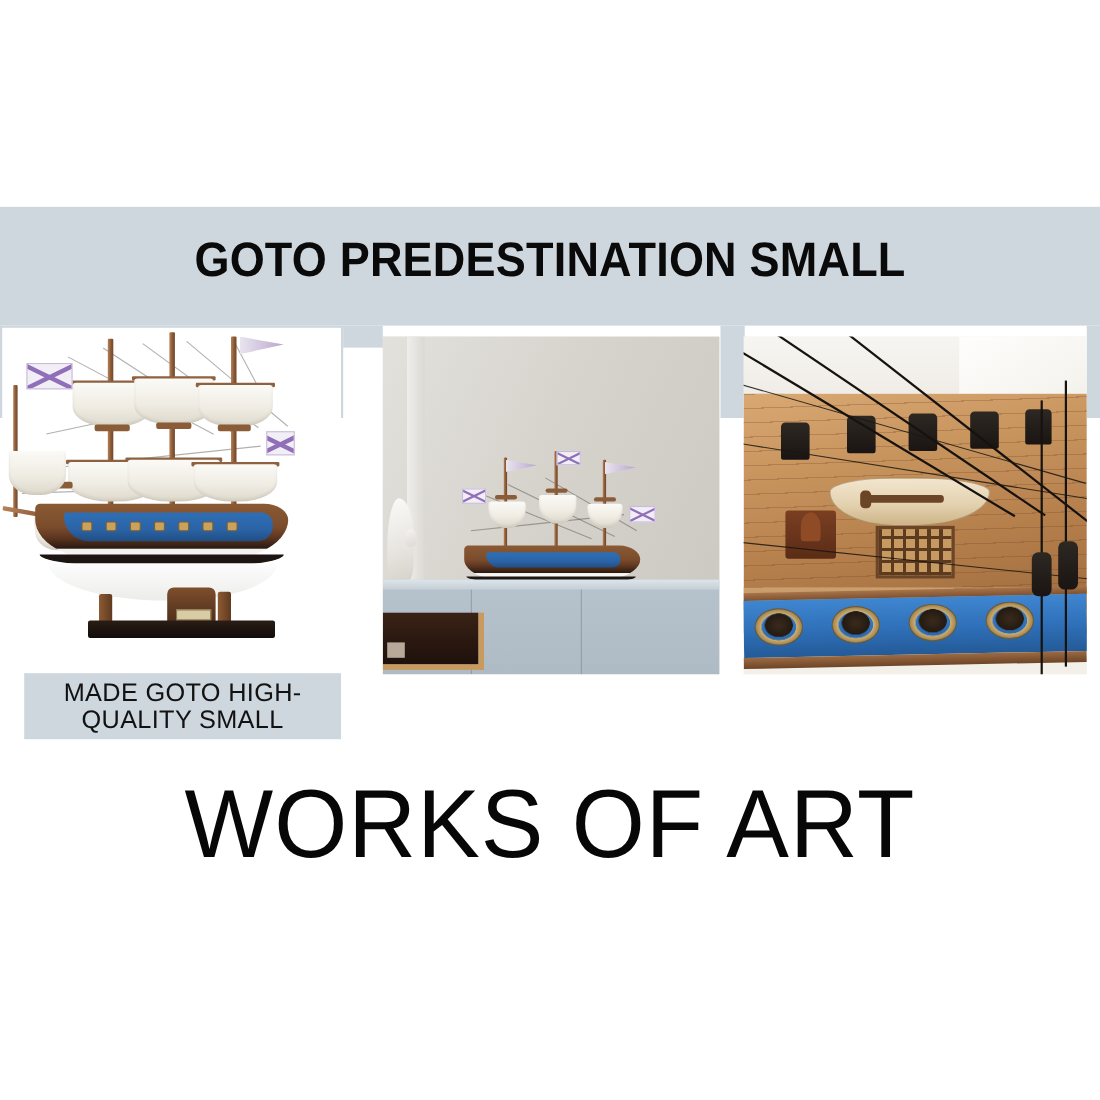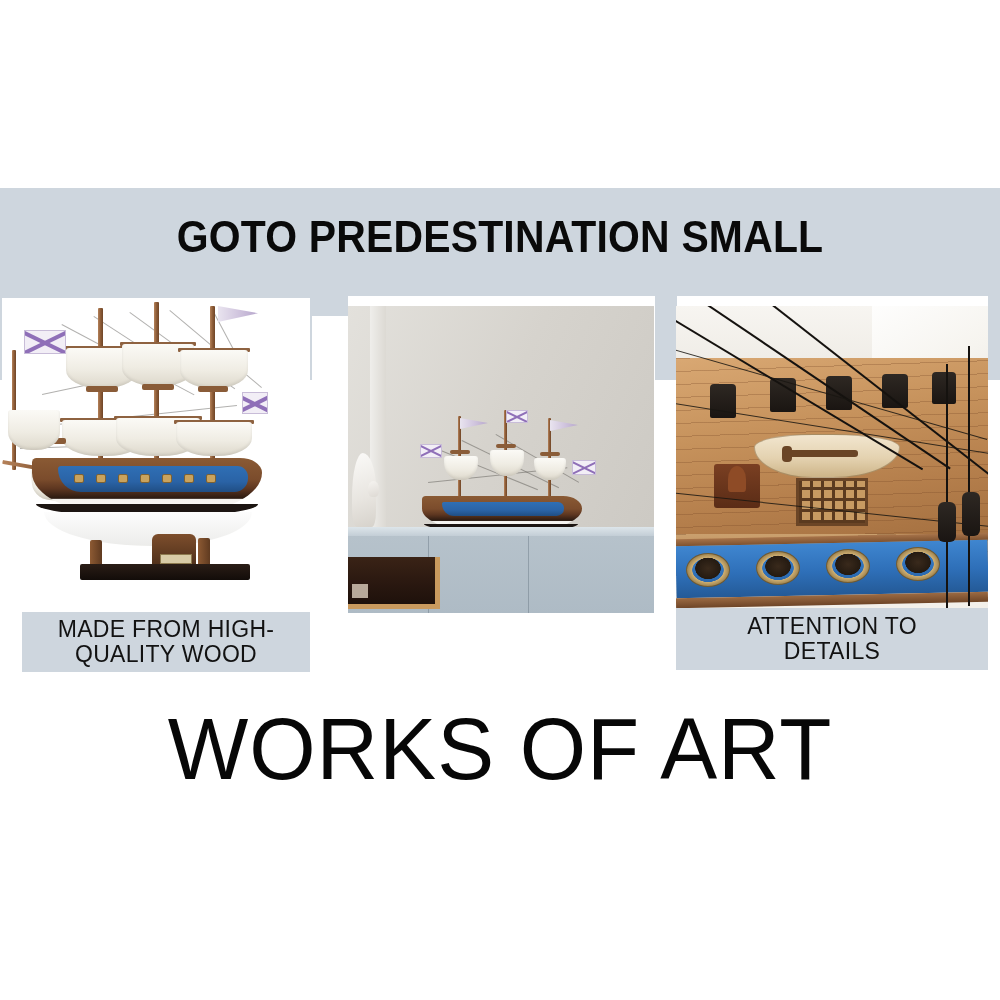--- a/index.html
+++ b/index.html
@@ -379,28 +379,22 @@
     <div class="rope-thin" style="left:-8px;top:96px;width:340px;height:1px;transform:rotate(9deg);"></div>
     <div class="rope-thin" style="left:-8px;top:186px;width:340px;height:1px;transform:rotate(6deg);"></div>
     <div class="rope" style="left:270px;top:58px;width:2px;height:250px;"></div>
     <div class="rope" style="left:292px;top:40px;width:2px;height:260px;"></div>
     <div class="cleat" style="left:262px;top:196px;width:18px;height:40px;border-radius:6px;"></div>
     <div class="cleat" style="left:286px;top:186px;width:18px;height:44px;border-radius:6px;"></div>
   </div>
 
   <div class="caption" id="cap1">
     <span>
-      <span>MADE FROM HIGH-</span><br>
-      <span>QUALITY WOOD</span>
+      <span>MADE GOTO HIGH-</span><br>
+      <span>QUALITY SMALL</span>
     </span>
   </div>
 
 
-  <div class="caption" id="cap3">
-    <span>
-      <span>ATTENTION TO</span><br>
-      <span>DETAILS</span>
-    </span>
-  </div>
 
   <div class="headline">WORKS OF ART</div>
 
 </div>
 
 </body></html>

